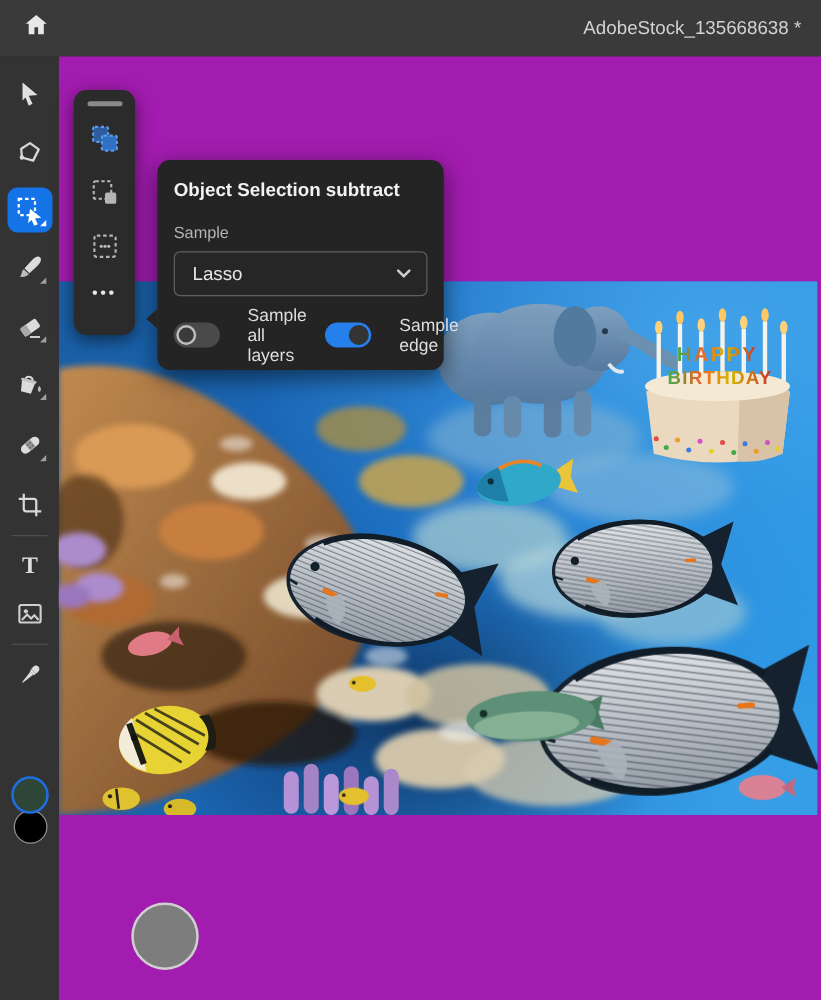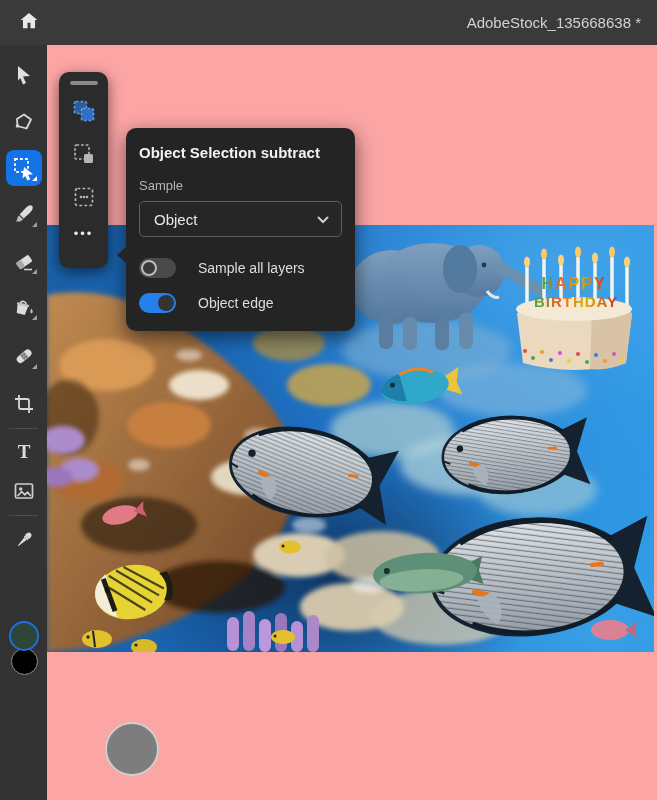--- a/index.html
+++ b/index.html
@@ -21,21 +21,21 @@
   .tool.selected{background:#1473e6;}
   .corner{position:absolute;right:5px;bottom:5px;width:0;height:0;
           border-left:5px solid transparent;border-bottom:5px solid #a0a0a0;}
   .tool.selected .corner{border-bottom-color:#ffffff;}
   .tb-divider{position:absolute;left:9px;width:29px;height:1px;background:#4d4d4d;}
   .swatch{position:absolute;border-radius:50%;box-sizing:border-box;}
   .swatch.bg{left:11px;top:603px;width:27px;height:27px;background:#000;border:1.5px solid #8f8f8f;z-index:1;}
   .swatch.fg{left:9px;top:576px;width:30px;height:30px;background:#2e4638;border:2.5px solid #1d6fe0;z-index:2;}
 
   
-  .canvas-area{position:absolute;left:47px;top:45px;width:610px;height:755px;background:#fca5a5;z-index:1;}
+  .canvas-area{position:absolute;left:47px;top:45px;width:610px;height:755px;background:#a21caf;z-index:1;}
   .photo{position:absolute;left:0px;top:180px;width:607px;height:427px;display:block;}
   .brush-cursor{position:absolute;left:58px;top:677px;width:54px;height:54px;border-radius:50%;
                 background:#7d7d7d;border:2px solid #cfcfcf;box-sizing:border-box;}
 
   
   .flyout{position:absolute;left:59px;top:72px;width:49px;height:196px;background:#2b2b2b;
           border-radius:10px;z-index:40;box-shadow:0 4px 14px rgba(0,0,0,.55);
           display:flex;flex-direction:column;align-items:center;}
   .flyout .handle{width:28px;height:4px;border-radius:2px;background:#8a8a8a;margin-top:9px;}
   .flyout .f-item{width:34px;height:34px;margin-top:9px;border-radius:6px;display:flex;
@@ -49,21 +49,21 @@
          padding:16px 13px 18px 13px;}
   .popup::before{content:"";position:absolute;left:-9px;top:119px;width:0;height:0;
                  border-top:8px solid transparent;border-bottom:8px solid transparent;
                  border-right:9px solid #242424;}
   .popup-title{color:#f2f2f2;font-size:15px;font-weight:700;}
   .style-label{color:#b3b3b3;font-size:13px;margin-top:17px;}
   .dropdown{margin-top:8px;height:36px;border:1.5px solid #5f5f5f;border-radius:5px;
             display:flex;align-items:center;justify-content:space-between;box-sizing:border-box;
             padding:0 12px 0 14px;cursor:pointer;background:#262626;}
   .dropdown .dd-value{color:#e8e8e8;font-size:15px;}
-  .toggles{margin-top:21px;display:flex;flex-direction:column;gap:15px;}
+  .toggles{margin-top:21px;display:flex;gap:15px;}
   .toggle-row{display:flex;align-items:center;gap:22px;height:20px;}
   .switch{width:37px;height:20px;border-radius:10px;background:#4a4a4a;position:relative;
           cursor:pointer;flex:0 0 auto;}
   .switch .knob{position:absolute;top:2px;left:2px;width:16px;height:16px;border-radius:50%;
                 background:#3a3a3a;border:2px solid #bdbdbd;box-sizing:border-box;}
   .switch.on{background:#2680eb;}
   .switch.on .knob{left:19px;background:#343434;border:none;}
   .toggle-label{color:#dedede;font-size:14px;}
 </style>
 </head>
@@ -438,34 +438,34 @@
       <circle cx="15" cy="12" r="1.3" fill="#b5b5b5"></circle>
       </svg>
   </div>
   <div class="f-more">•••</div>
 </div>
 
 <div class="popup">
   <div class="popup-title">Object Selection subtract</div>
   <div class="style-label">Sample</div>
   <div class="dropdown">
-    <span class="dd-value">Object</span>
+    <span class="dd-value">Lasso</span>
     <span>
       <svg width="12" height="8" viewBox="0 0 12 8">
           <path d="M1.5,1.5 L6,6 L10.5,1.5" fill="none" stroke="#cfcfcf" stroke-width="2" stroke-linecap="round"></path>
         </svg>
     </span>
   </div>
   <div class="toggles">
     <div class="toggle-row">
       <div class="switch">
           <div class="knob"></div>
         </div>
       <div class="toggle-label">Sample all layers</div>
     </div>
     <div class="toggle-row">
       <div class="switch on">
           <div class="knob"></div>
         </div>
-      <div class="toggle-label">Object edge</div>
+      <div class="toggle-label">Sample edge</div>
     </div>
   </div>
 </div>
 
 </body></html>

